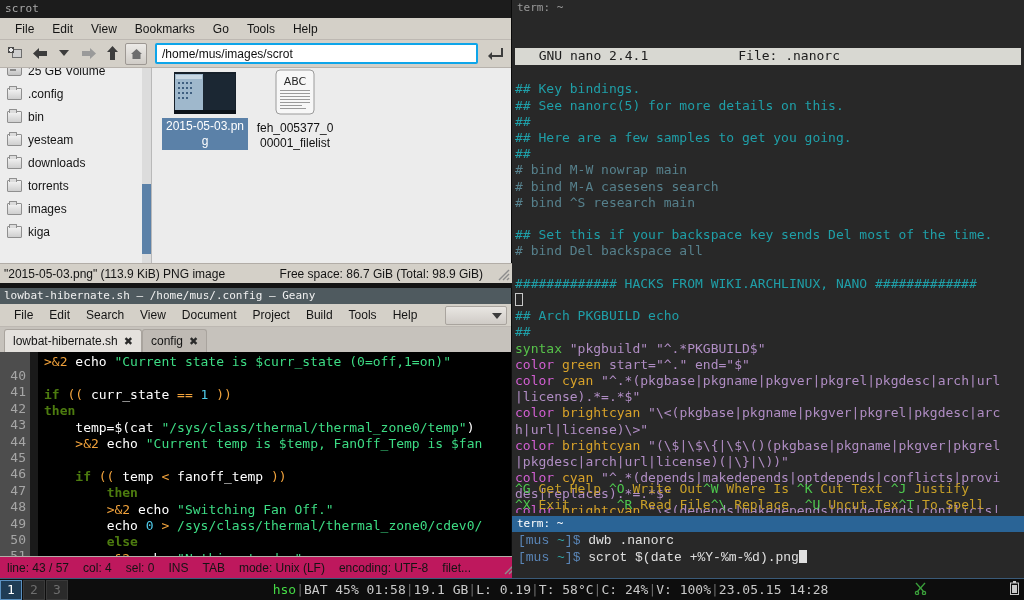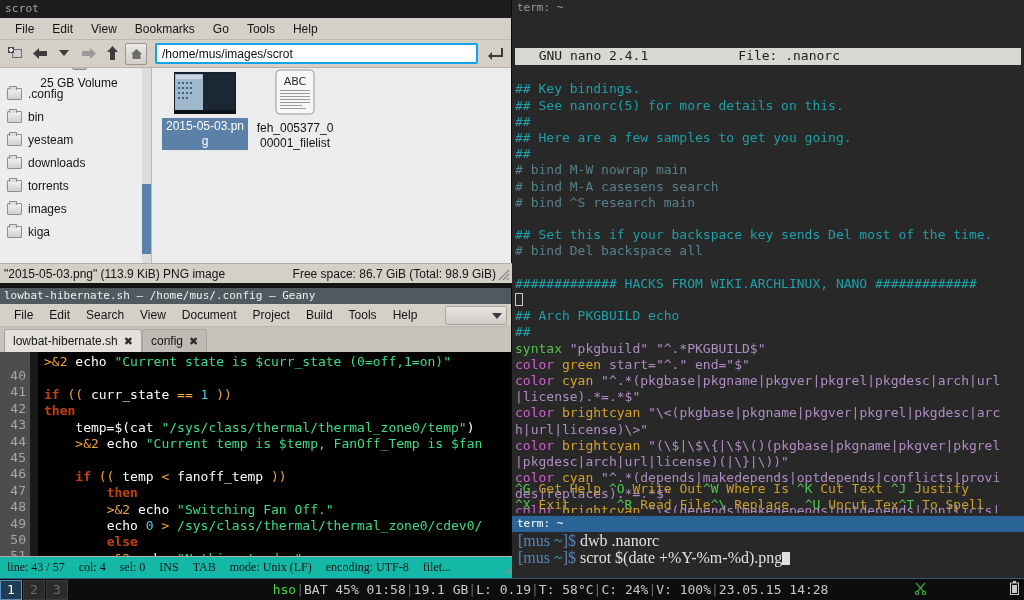--- a/index.html
+++ b/index.html
@@ -56,21 +56,21 @@
   #fm-content { flex:1; background:#ececec; position:relative; padding:10px 0 0 14px; }
   .file-item { position:absolute; width:86px; text-align:center; }
   .thumb-png { width:62px; height:42px; margin:0 auto; display:block; }
   .thumb-txt { width:48px; height:48px; margin:0 auto; display:block; }
   .fname { font-size:12px; color:#101010; line-height:15px; display:inline-block;
            padding:1px 2px; word-break:break-all; }
   .fname.sel { background:#5b81a8; color:#fff; }
   #fm-status { position:absolute; left:0; bottom:0; width:512px; height:20px;
                background:#d4d0c8; border-top:1px solid #b2ada7; display:flex;
                align-items:center; font-size:12px; color:#141414; padding-left:4px; }
-  #fm-status .right { margin-left:auto; padding-right:16px; }
+  #fm-status .right { margin-left:auto; padding-right:29px; }
   #fm-grip { position:absolute; right:2px; bottom:2px; width:13px; height:13px; }
 
   
   #geany { position:absolute; left:0; top:288px; width:512px; height:290px;
            background:#d4d0c8; border-right:1px solid #0a0a0a; }
   #geany-title { height:16px; background:#4f5a5f; color:#f0f0f0;
                  font-family:"DejaVu Sans Mono", monospace; font-size:11px;
                  padding:1px 0 0 4px; white-space:nowrap; overflow:hidden; }
   #geany-menubar { height:23px; background:#d4d0c8; display:flex; align-items:center;
                    padding-left:6px; border-bottom:1px solid #bdb8b2; }
@@ -87,28 +87,28 @@
   .gtab.active { background:#e4e1dd; }
   .tabx { font-size:11px; color:#2a2a2a; }
   #geany-edit { position:absolute; left:0; top:64px; right:0; bottom:22px;
                 background:#000; display:flex; overflow:hidden;
                 font-family:"DejaVu Sans Mono", monospace; font-size:13px; }
   #gutter { width:30px; background:#4d4d4d; color:#a6a6a6; text-align:right;
             padding:16px 4px 0 0; font-size:13px; line-height:16.4px; flex:none; }
   #gmark { width:8px; background:#1a1a1a; flex:none; }
   #gcode { flex:1; padding:2px 0 0 6px; line-height:16.4px; white-space:pre;
            color:#e8e8e8; overflow:hidden; }
-  .k-kw { color:#c2410c; font-weight:bold; }
+  .k-kw { color:#4d7c0f; font-weight:bold; }
   .k-str { color:#3ddc84; }
   .k-num { color:#4ec9e8; }
   .k-op { color:#f2a33c; }
   .k-pl { color:#ffffff; }
   #geany-status { position:absolute; left:0; bottom:0; width:512px; height:22px;
-                  background:#14b8a6; border-top:1px solid #b2ada7; display:flex;
-                  align-items:center; font-size:12px; color:#141414;font-family:Liberation Serif, serif; }
+                  background:#be185d; border-top:1px solid #b2ada7; display:flex;
+                  align-items:center; font-size:12px; color:#141414; }
   #geany-status span { padding:0 7px 0 7px; }
   #g-grip { position:absolute; right:2px; bottom:3px; width:13px; height:13px; }
 
   
   #right-col { position:absolute; left:512px; top:0; width:512px; height:578px; }
   #nano-win { position:absolute; left:0; top:0; width:512px; height:516px;
               background:#282828; }
   #nano-title { height:16px; background:#282828; color:#9a9a9a;
                 font-family:"DejaVu Sans Mono", monospace; font-size:11px;
                 padding:1px 0 0 5px; }
@@ -129,22 +129,22 @@
                line-height:16.2px; }
   .kc { color:#4ec94e; }
   .kl { color:#c8a028; }
 
   #term-win { position:absolute; left:0; top:516px; width:512px; height:62px;
               background:#282828; }
   #term-title { height:16px; background:#2a6496; color:#ffffff;
                 font-family:"DejaVu Sans Mono", monospace; font-size:11px;
                 padding:1px 0 0 5px; }
   #term-body { position:absolute; left:3px; top:17px; right:3px; bottom:3px;
-               background:#282828; font-family:Liberation Serif, serif;
-               font-size:16px; line-height:16.5px; white-space:pre; color:#e0e0e0;
+               background:#282828; font-family:Liberation Mono, monospace;
+               font-size:13px; line-height:16.5px; white-space:pre; color:#e0e0e0;
                padding-left:3px; }
   .t-br { color:#5a86b8; }
   .t-tl { color:#2fa8a8; }
   #term-cursor { display:inline-block; width:8px; height:13px; background:#e0e0e0;
                  vertical-align:-2px; }
 
   
   #statusbar { position:absolute; left:0; bottom:0; width:1024px; height:22px;
                background:#0d0d0d; border-top:1px solid #3a5a78;
                font-family:"DejaVu Sans Mono", monospace; font-size:13px;
@@ -223,21 +223,21 @@
         <span class="tb-btn">
           <svg width="15" height="14" viewBox="0 0 15 14">
             <path d="M13 1 L13 8 L4 8 L4 5 L0 9 L4 13 L4 10 L15 10 L15 1 Z" fill="#3c3c3c"></path>
           </svg>
         </span>
       </div>
 
       <div id="fm-body">
         <div id="fm-sidebar">
           <div id="places-list">
-            <div class="place" style="margin-top:-9px;flex-direction:column;">
+            <div class="place" style="margin-top:-9px;">
               <span class="drive-ico"></span>
               <span>25 GB Volume</span>
             </div>
             <div class="place">
               <span class="folder-ico"></span>
               <span>.config</span>
             </div>
             <div class="place">
               <span class="folder-ico"></span>
               <span>bin</span>

